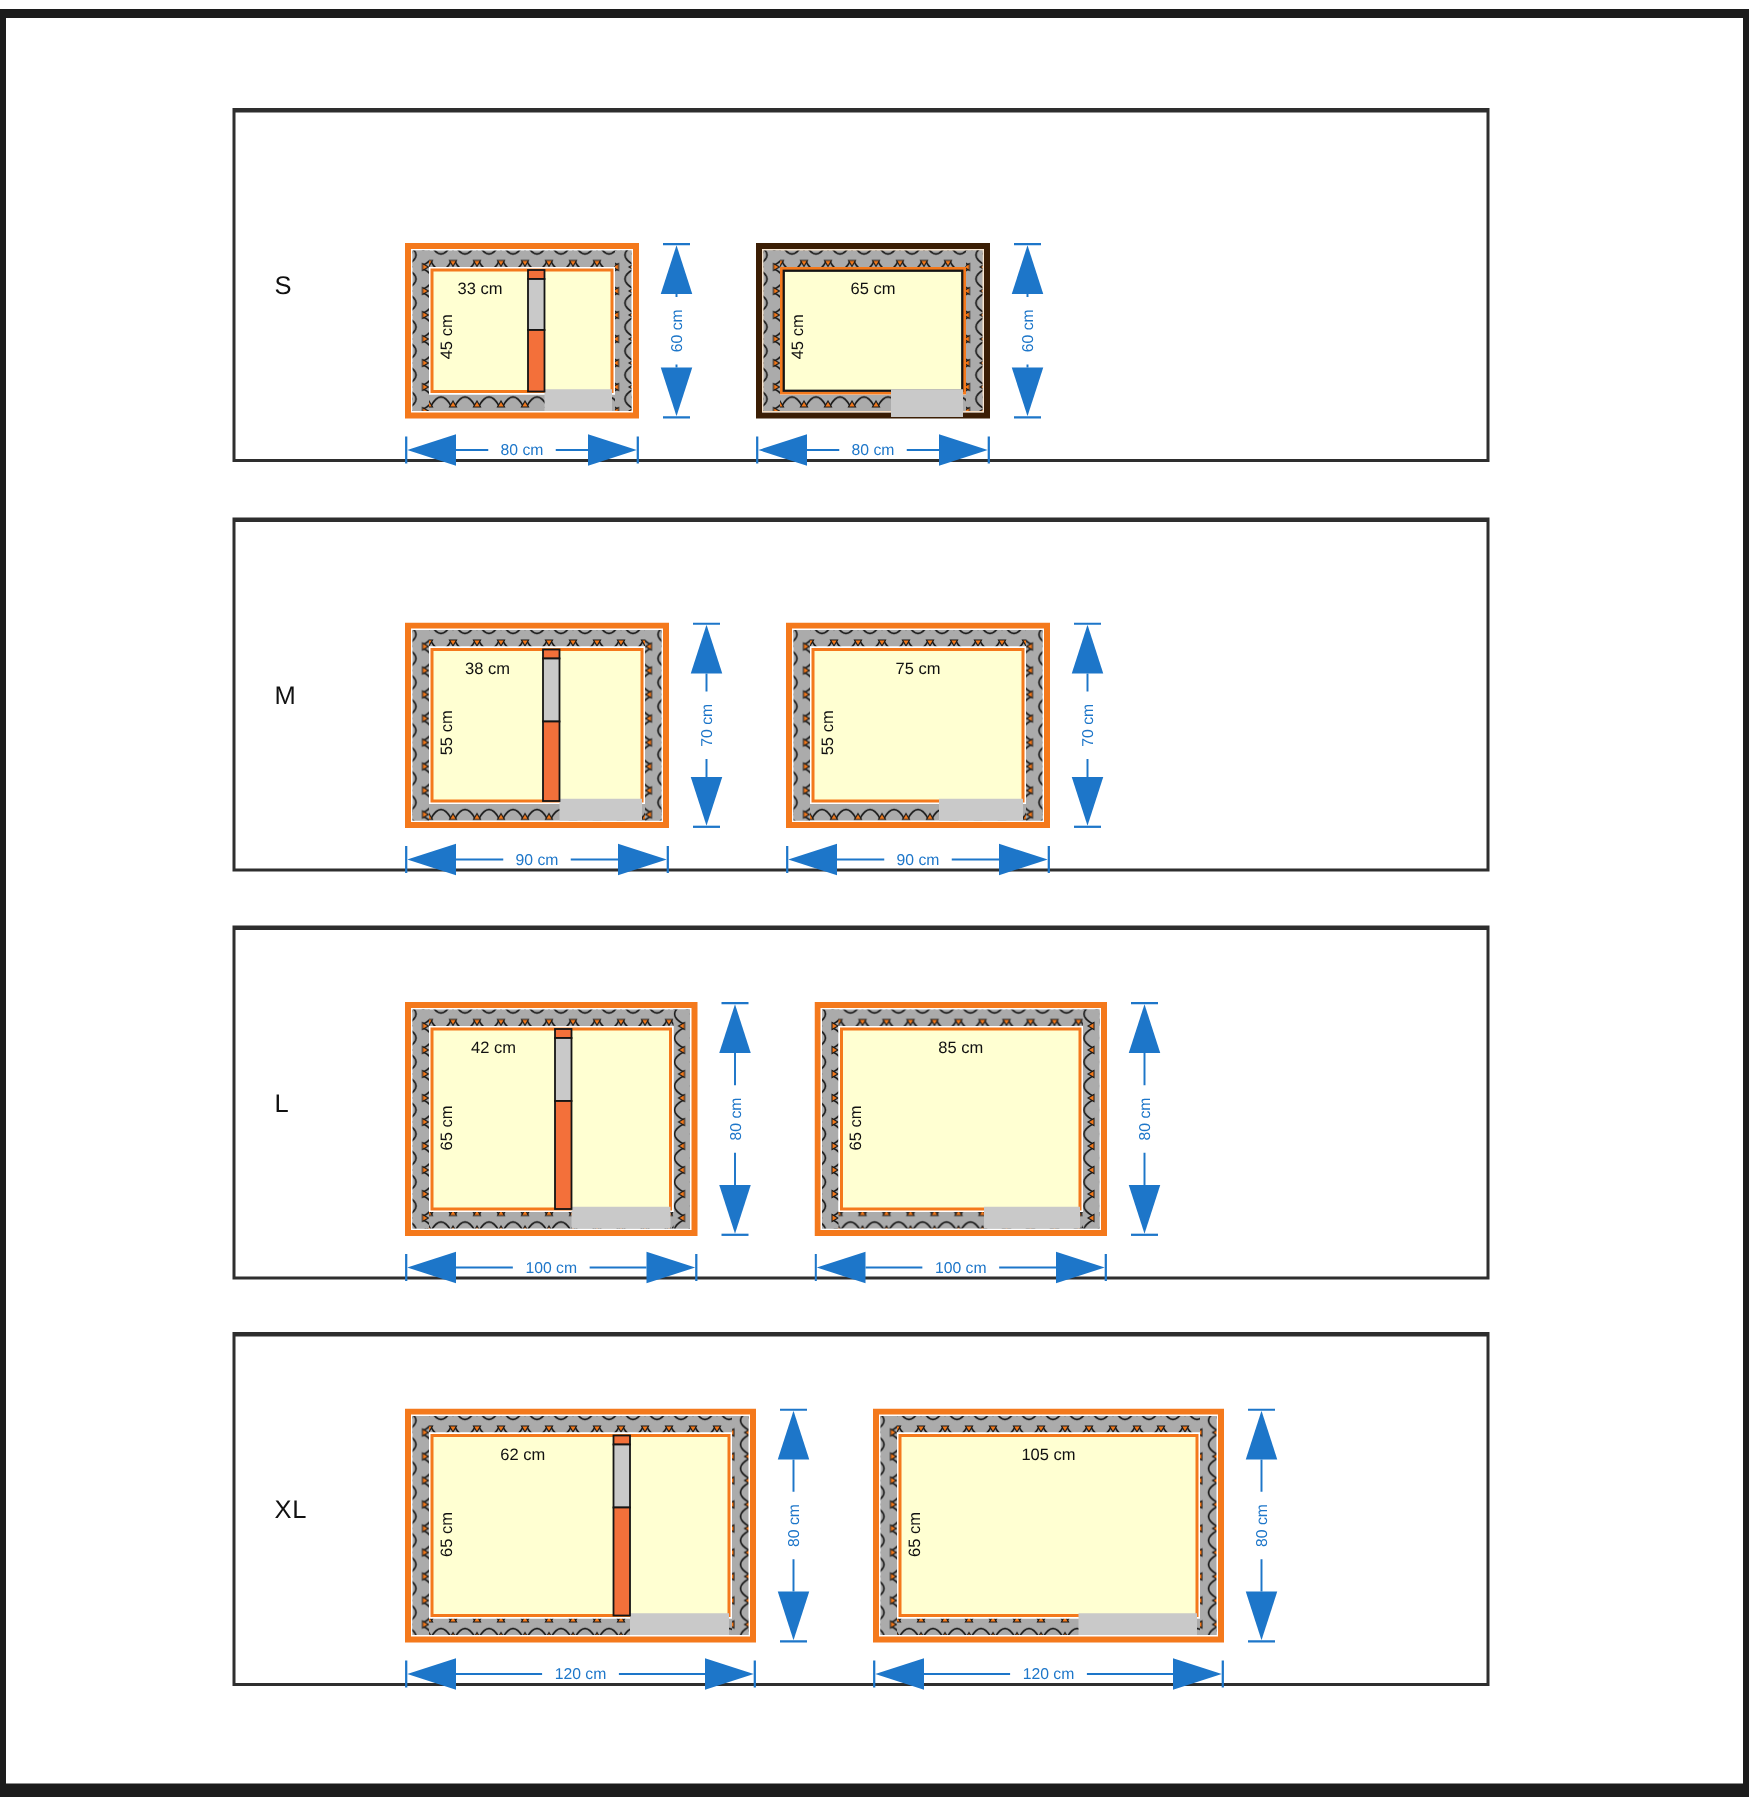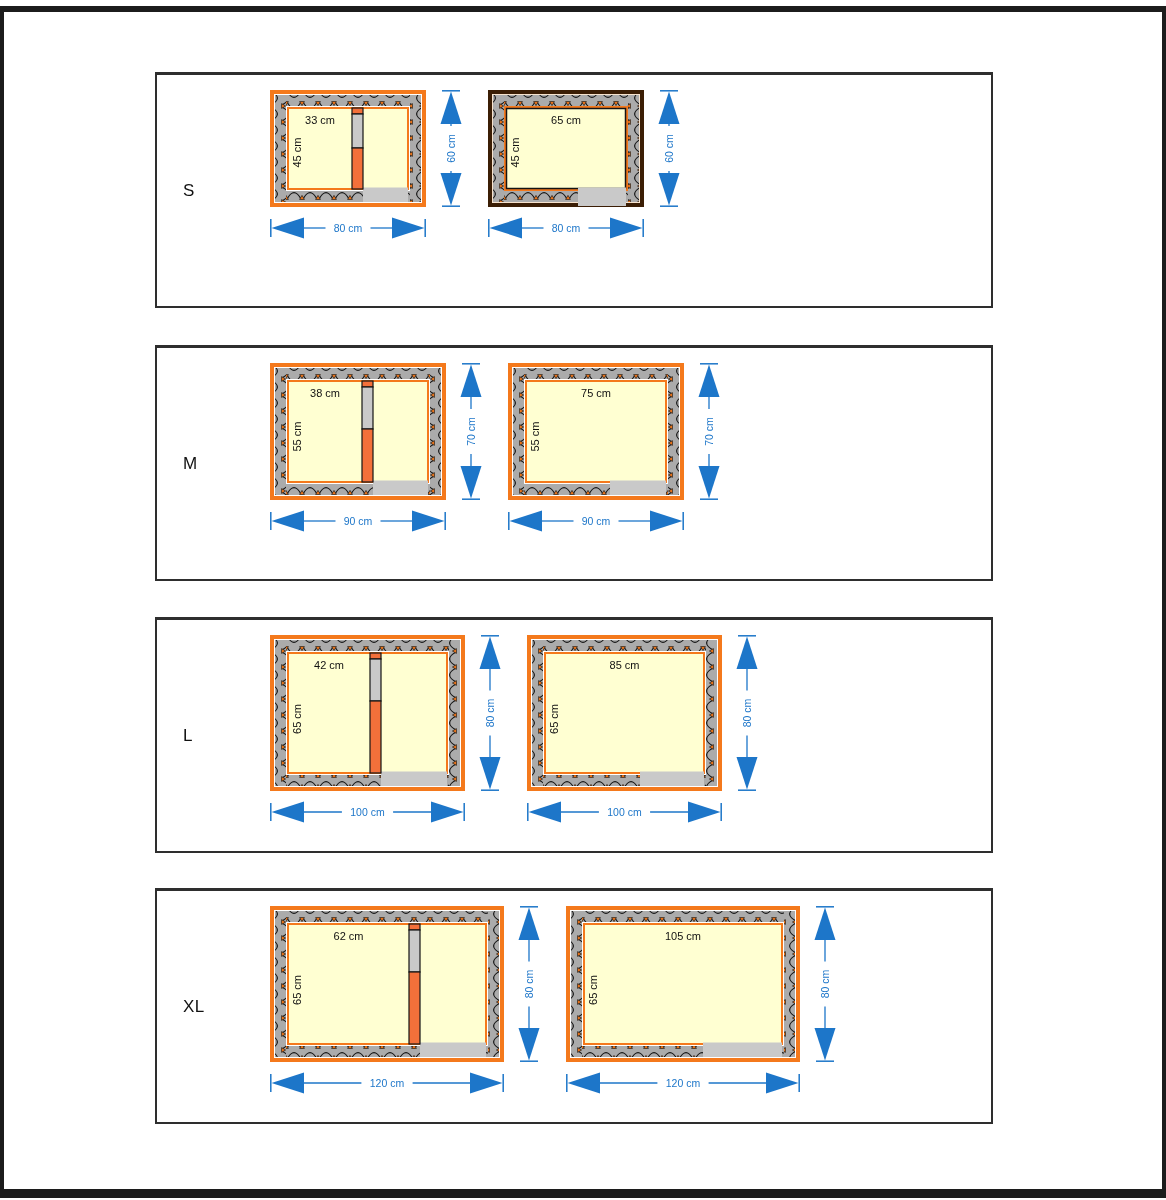--- a/index.html
+++ b/index.html
@@ -23,21 +23,21 @@
   .size-row.row-0{top:72px;}
   .size-row.row-1{top:345px;}
   .size-row.row-2{top:617px;}
   .size-row.row-3{top:888px;}
   .row-label{
     position:absolute;left:26px;top:50%;transform:translateY(-50%);
     font-size:17px;color:#111111;letter-spacing:0.5px;
   }
   .diagram-area{
     position:absolute;left:113px;top:0;height:100%;
-    display:flex;align-items:flex-start;gap:16px;
+    display:flex;align-items:flex-end;gap:32px;
   }
   .diagram-area svg{display:block;transform:translateY(15px);}
   svg text{font-family:"Liberation Sans","DejaVu Sans",sans-serif;}
 </style>
 </head>
 <body>
 
 <div class="page">
   <div class="page-frame"></div>
 

